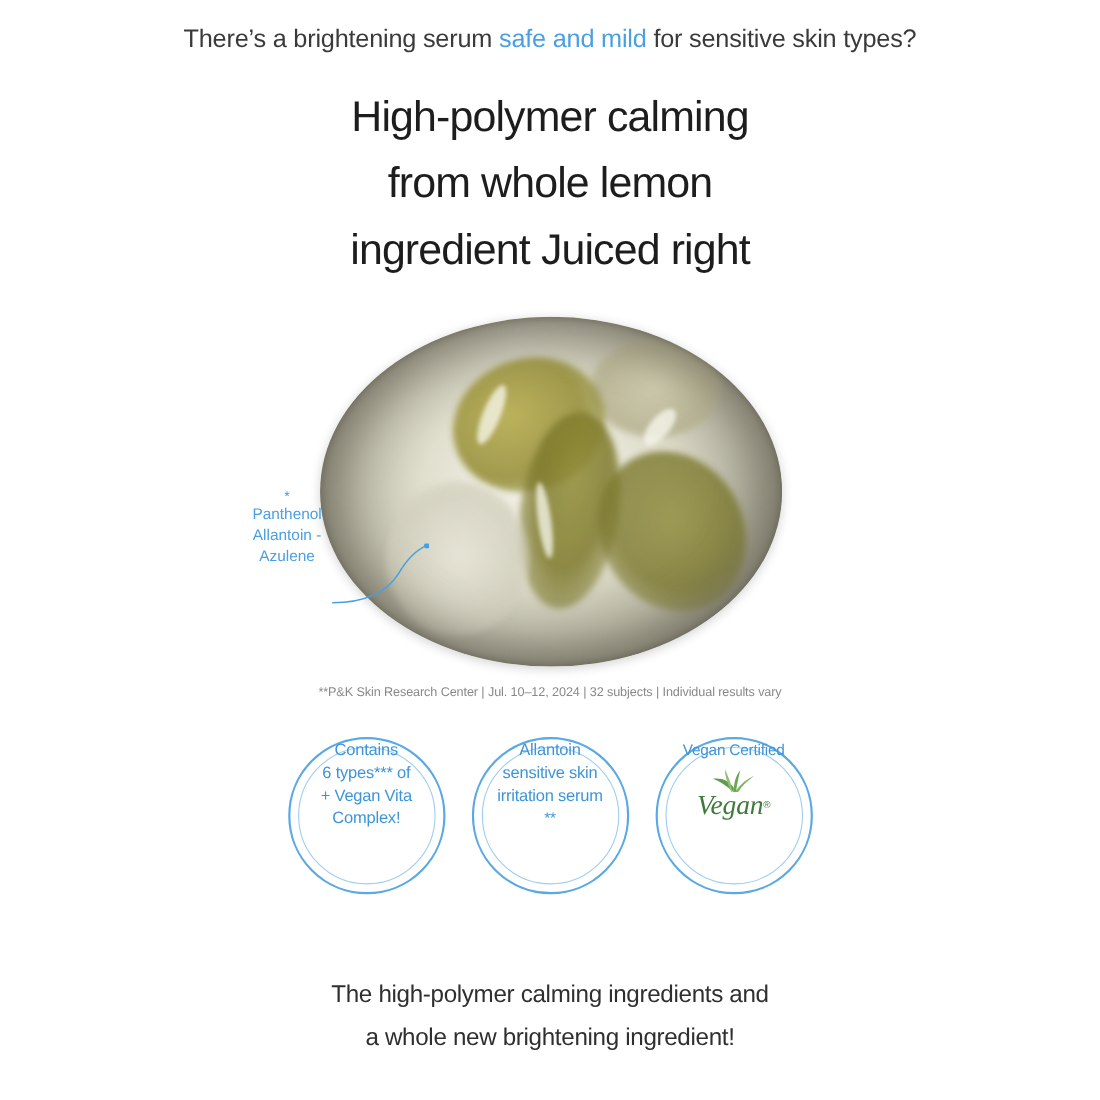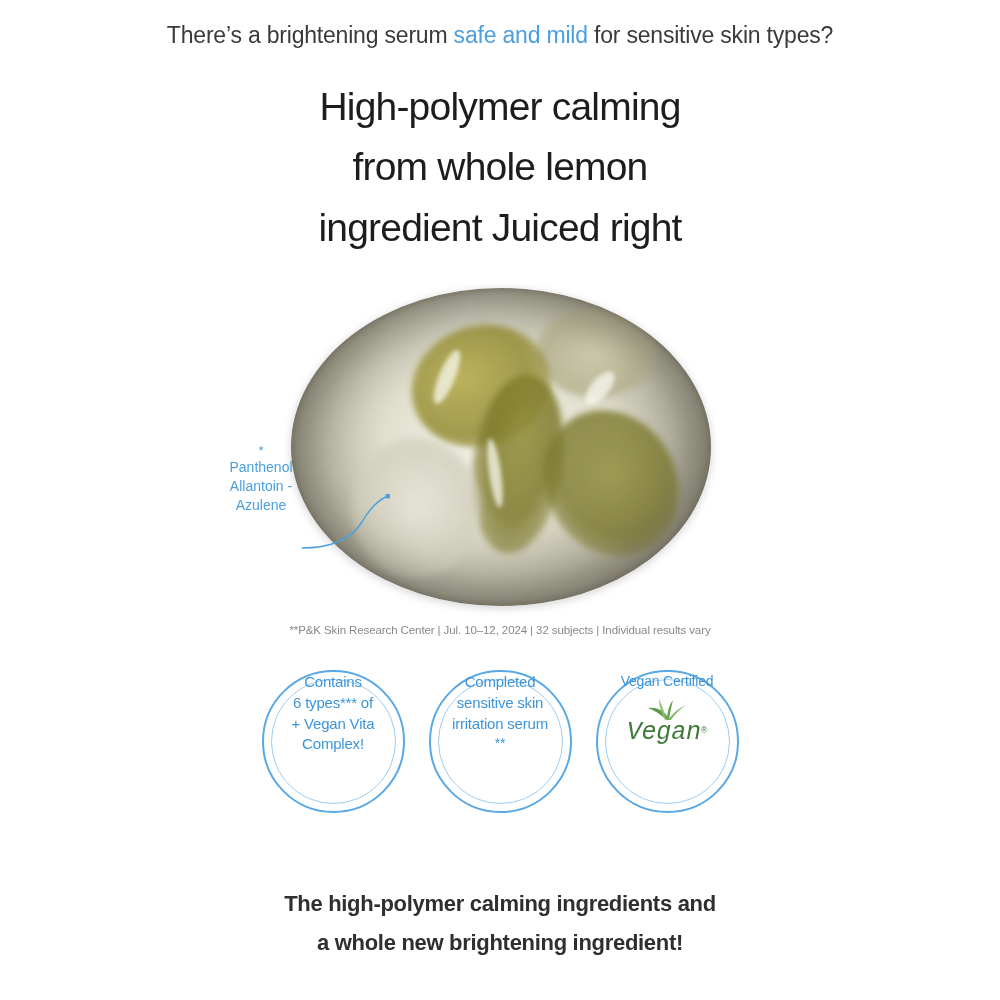--- a/index.html
+++ b/index.html
@@ -189,42 +189,42 @@
     font-size: 14px;
   }
   .vegan-badge .badge-text {
     font-size: 14px;
   }
   .vegan-mark {
     display: block;
     margin-top: 4px;
   }
   .vegan-word {
-    font-family: Liberation Mono, monospace;
+    font-family: Liberation Serif, serif;
     font-style: italic;
     font-size: 25px;
     color: #3f7a3a;
     line-height: 1;
   }
   .vegan-reg {
     font-size: 9px;
     vertical-align: super;
     color: #3f7a3a;
   }
 
   
   .closing {
     text-align: center;
     margin-top: 72px;
     font-size: 22px;
     line-height: 1.75;
     color: #2f2f2f;
     letter-spacing: -0.3px;
   }
-  .closing .ln { display: block; font-weight: bold; }
+  .closing .ln { display: block; }
 </style>
 </head>
 <body>
 
 <div class="intro">
   <span>There’s a brightening serum </span><span class="hl">safe and mild</span><span> for sensitive skin types?</span>
 </div>
 
 <div class="headline">
   <span class="ln">High-polymer calming</span>
@@ -265,21 +265,21 @@
     <div class="badge-text">
       <span>Contains</span><br>
       <span>6 types*** of</span><br>
       <span>+ Vegan Vita</span><br>
       <span>Complex!</span>
     </div>
   </div>
 
   <div class="badge">
     <div class="badge-text">
-      <span>Completed</span><br>
+      <span>Allantoin</span><br>
       <span>sensitive skin</span><br>
       <span>irritation serum</span><br>
       <span class="sub">**</span>
     </div>
   </div>
 
   <div class="badge vegan-badge">
     <div class="badge-text">
       <span>Vegan Certified</span>
       <span class="vegan-mark">

